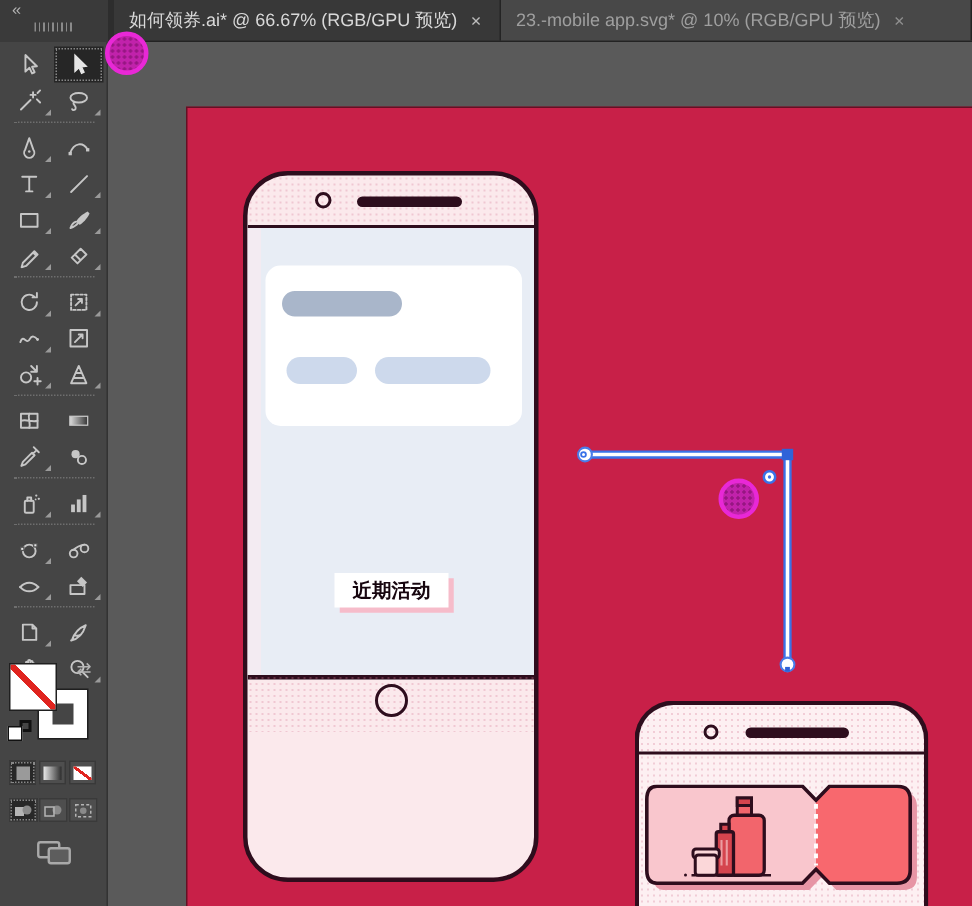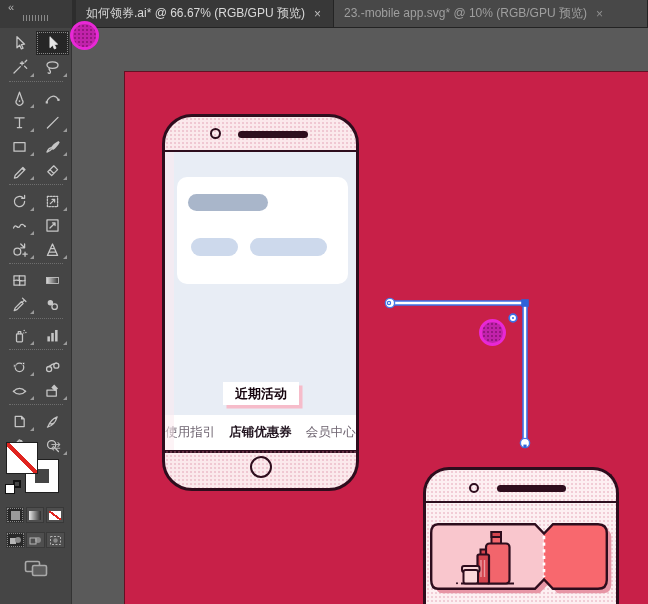--- a/index.html
+++ b/index.html
@@ -43,21 +43,21 @@
   .ftype .none{width:12px;height:9px;background:#fff;background-image:linear-gradient(to top right,transparent 43%,#e0241f 43%,#e0241f 57%,transparent 57%);}
   .dmodes{position:absolute;left:6px;top:504px;display:flex;gap:1px;}
   .dmode{width:19px;height:16px;box-sizing:border-box;background:#4e4e4e;border:1px solid #3a3a3a;display:flex;align-items:center;justify-content:center;cursor:pointer;}
   .dmode.sel{background:#282828;outline:1px dotted #888;outline-offset:-2px;}
   .screenmode{position:absolute;left:24px;top:532px;cursor:pointer;}
   
   .artboard{position:absolute;left:124px;top:71px;width:524px;height:533px;background:#c82048;
             border-top:1px solid rgba(0,0,0,.5);border-left:1px solid rgba(0,0,0,.5);box-sizing:border-box;}
   .dotpink{background-image:radial-gradient(rgba(214,122,150,.30) .8px,transparent 1px);background-size:4px 4px;}
   
-  .phone1{position:absolute;left:162px;top:114px;width:197px;height:377px;background:#fbe9ec;
+  .phone1{position:absolute;left:162px;top:114px;width:197px;height:474px;background:#fbe9ec;
           border:3px solid #2e0d1d;border-radius:30px;box-sizing:border-box;overflow:hidden;z-index:5;}
   .p1-top{position:absolute;left:0;top:0;width:100%;height:33px;}
   .cam{position:absolute;border:2px solid #2e0d1d;border-radius:50%;box-sizing:border-box;}
   .spk{position:absolute;background:#2e0d1d;border-radius:4px;}
   .p1-screen{position:absolute;left:0;top:33px;width:100%;height:298px;background:#e8edf5;
              border-top:2px solid #2e0d1d;border-bottom:3px solid #2e0d1d;box-sizing:content-box;}
   .glass{position:absolute;left:0;top:0;bottom:0;width:9px;background:rgba(252,233,238,.55);pointer-events:none;}
   .card{position:absolute;left:12px;top:25px;width:171px;height:107px;background:#fff;border-radius:10px;}
   .pill{position:absolute;border-radius:9px;}
   .activity{position:absolute;left:58px;top:230px;width:76px;height:23px;background:#fff;
@@ -361,25 +361,20 @@
       <div class="cam" style="left:45px;top:11px;width:11px;height:11px;"></div>
       <div class="spk" style="left:73px;top:14px;width:70px;height:7px;"></div>
     </div>
     <div class="p1-screen">
       <div class="card">
         <div class="pill" style="left:11px;top:17px;width:80px;height:17px;background:#a9b6ca;"></div>
         <div class="pill" style="left:14px;top:61px;width:47px;height:18px;background:#cdd9ec;"></div>
         <div class="pill" style="left:73px;top:61px;width:77px;height:18px;background:#cdd9ec;"></div>
       </div>
       <div class="activity">近期活动</div>
-      <div class="p1-nav">
-        <span class="nitem">使用指引</span>
-        <span class="nitem active">店铺优惠券</span>
-        <span class="nitem">会员中心</span>
-      </div>
       <div class="glass"></div>
     </div>
     <div class="p1-bottom dotpink">
       <div class="home"></div>
     </div>
   </div>
 
   <svg class="selpath" width="152" height="158" viewBox="0 0 152 158">
     <polyline points="7,7 142,7 142,147" fill="none" stroke="#3a72e8" stroke-width="5.5"></polyline>
     <polyline points="7,7 142,7 142,147" fill="none" stroke="#ffffff" stroke-width="2.4"></polyline>

